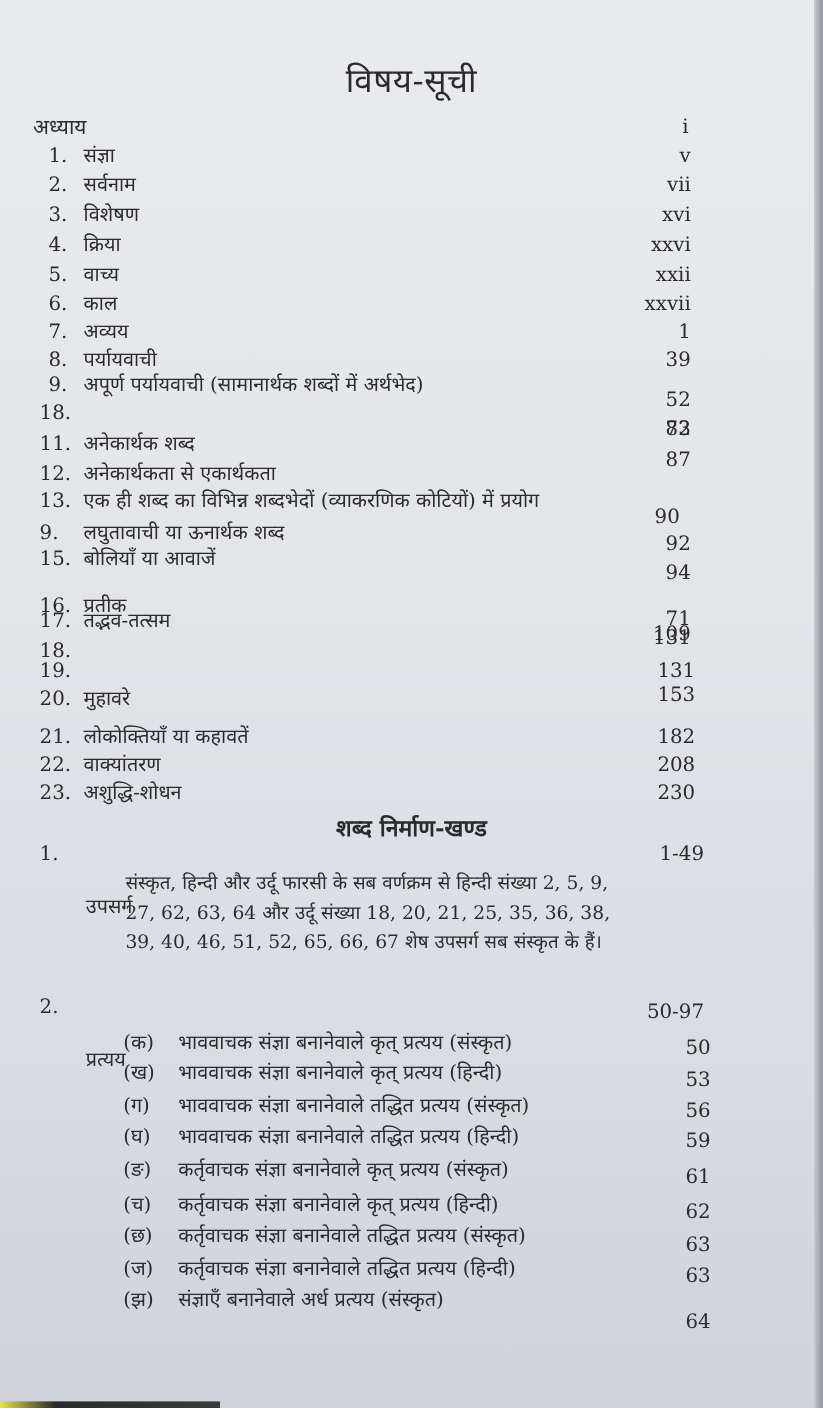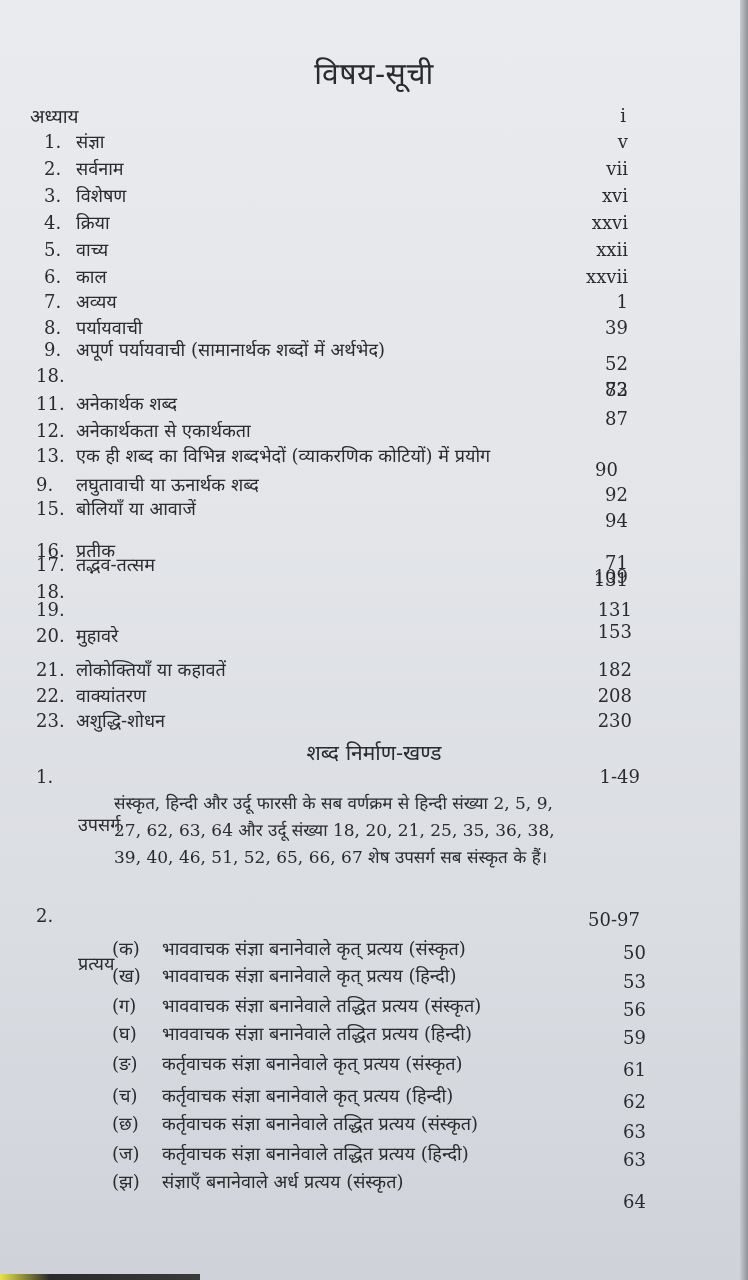--- a/index.html
+++ b/index.html
@@ -29,20 +29,21 @@
     position: absolute; left: 0; width: 748px; height: 28px;
     font-size: 18px; line-height: 28px;
   }
   .row .num { position: absolute; left: 44px; width: 30px; }
   .row .label { position: absolute; left: 76px; white-space: nowrap; }
   .row .page-no { position: absolute; right: 120px; text-align: right; white-space: nowrap; }
   .heading-row .label { left: 30px; font-size: 19px; }
   .section-title {
     position: absolute; top: 738px; left: 0; width: 748px; text-align: center;
     font-size: 21px;
+    font-weight: bold;
   }
   .part-row .num { left: 36px; }
   .part-row .label { left: 78px; margin-top: 48px; }
   .note {
     position: absolute; left: 114px; top: 790px; width: 460px;
     font-size: 17px; line-height: 27px;
   }
   .sub-row .num { left: 112px; width: 50px; }
   .sub-row .label { left: 162px; }
   .sub-row .page-no { right: 102px; }

